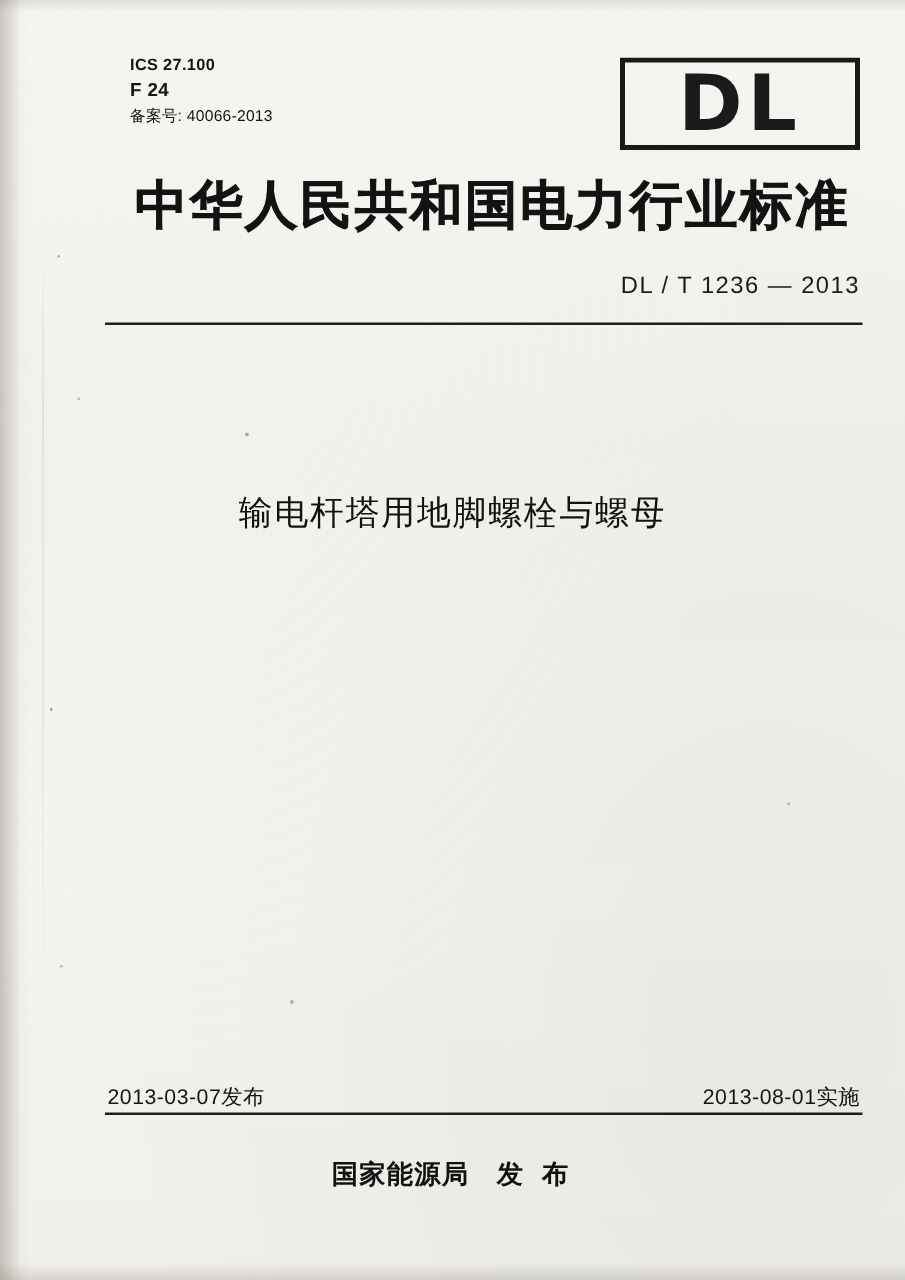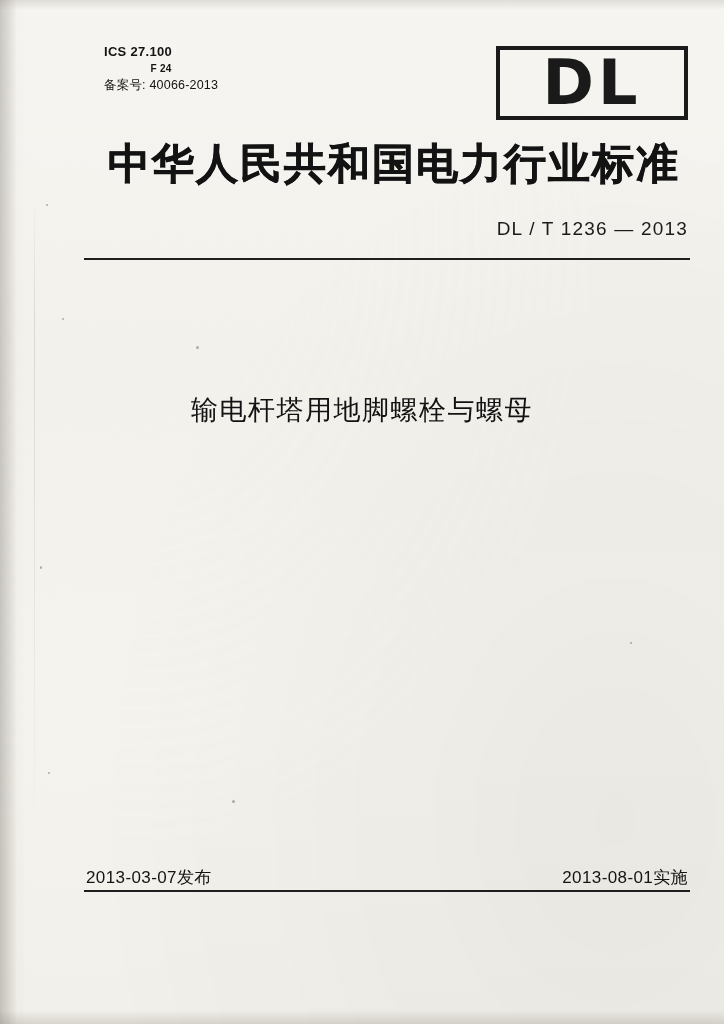--- a/index.html
+++ b/index.html
@@ -61,21 +61,21 @@
 
   
   .ics-block {
     position: absolute;
     left: 104px;
     top: 33px;
     color: #141414;
     line-height: 1.45;
   }
   .ics-line-1 { font-size: 13px; letter-spacing: 0.3px; font-weight: 600; margin-top: 10px; }
-  .ics-line-2 { font-size: 10px; letter-spacing: 0.3px; font-weight: 700; text-align: center; }
+  .ics-line-2 { font-size: 15px; letter-spacing: 0.3px; font-weight: 700; }
   .ics-line-3 { font-size: 12.5px; letter-spacing: 0.2px; text-align: right; }
 
   .dl-logo {
     position: absolute;
     right: 36px;
     top: 46px;
     width: 192px;
     height: 74px;
   }
   .dl-logo svg { display: block; width: 100%; height: 100%; }
@@ -216,20 +216,23 @@
   <div class="std-number">DL / T  1236 — 2013</div>
 
   <div class="rule-top"></div>
 
   <div class="cn-title">输电杆塔用地脚螺栓与螺母</div>
 
   <div class="date-issue">2013-03-07发布</div>
   <div class="date-effect">2013-08-01实施</div>
   <div class="rule-bottom"></div>
 
+  <div class="publisher">
+    <span>国家能源局</span><span class="pub-verb">发 布</span>
+  </div>
 
   <div class="speck" style="left:46px; top:204px; width:2px; height:2px;"></div>
   <div class="speck" style="left:62px; top:318px; width:2px; height:2px;"></div>
   <div class="speck" style="left:196px; top:346px; width:3px; height:3px;"></div>
   <div class="speck" style="left:40px; top:566px; width:2px; height:3px;"></div>
   <div class="speck" style="left:48px; top:772px; width:2px; height:2px;"></div>
   <div class="speck" style="left:232px; top:800px; width:3px; height:3px;"></div>
   <div class="speck" style="left:630px; top:642px; width:2px; height:2px;"></div>
 
   <div class="grain"></div>

